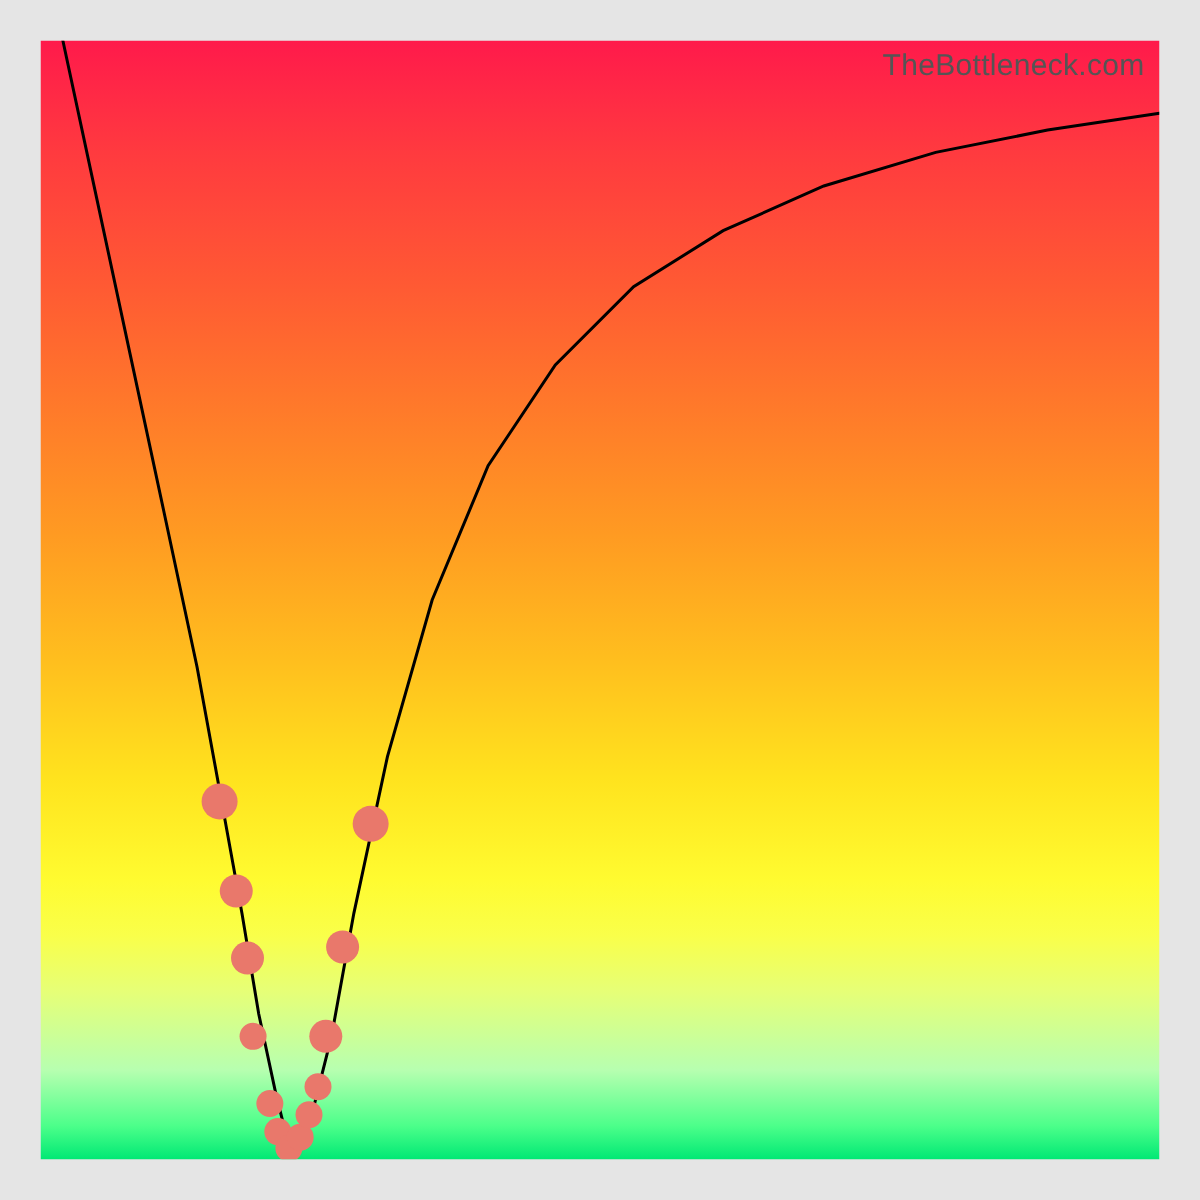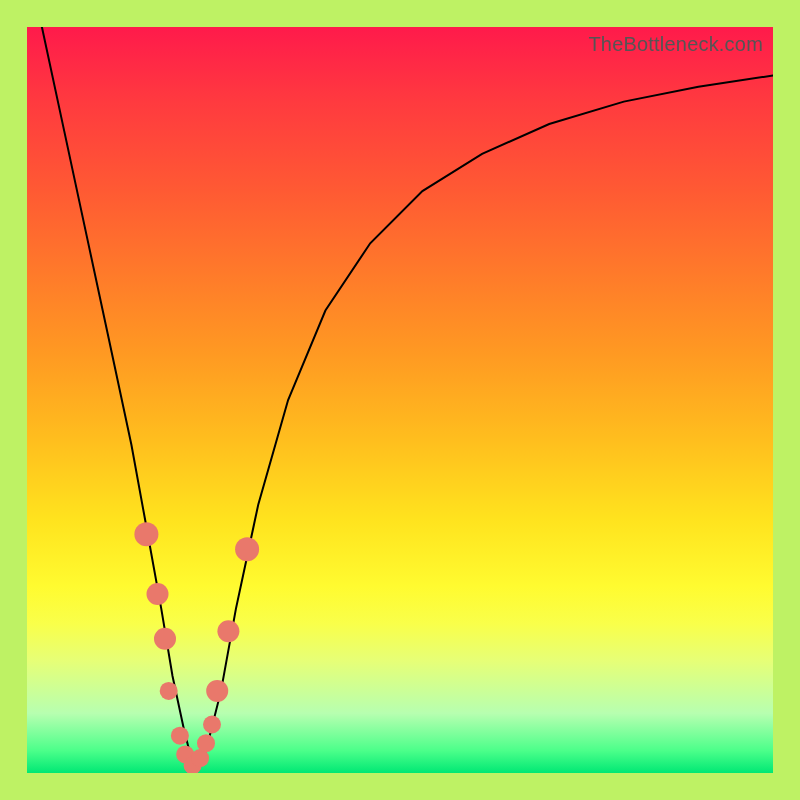--- a/index.html
+++ b/index.html
@@ -6,21 +6,21 @@
     margin: 0;
     padding: 0;
     width: 800px;
     height: 800px;
     overflow: hidden;
     font-family: Arial, Helvetica, sans-serif;
   }
   .frame {
     width: 800px;
     height: 800px;
-    background: #bef264;
+    background: #e5e5e5;
     position: relative;
   }
   .plot-area {
     position: absolute;
     left: 27px;
     top: 27px;
     width: 746px;
     height: 746px;
     overflow: hidden;
   }

